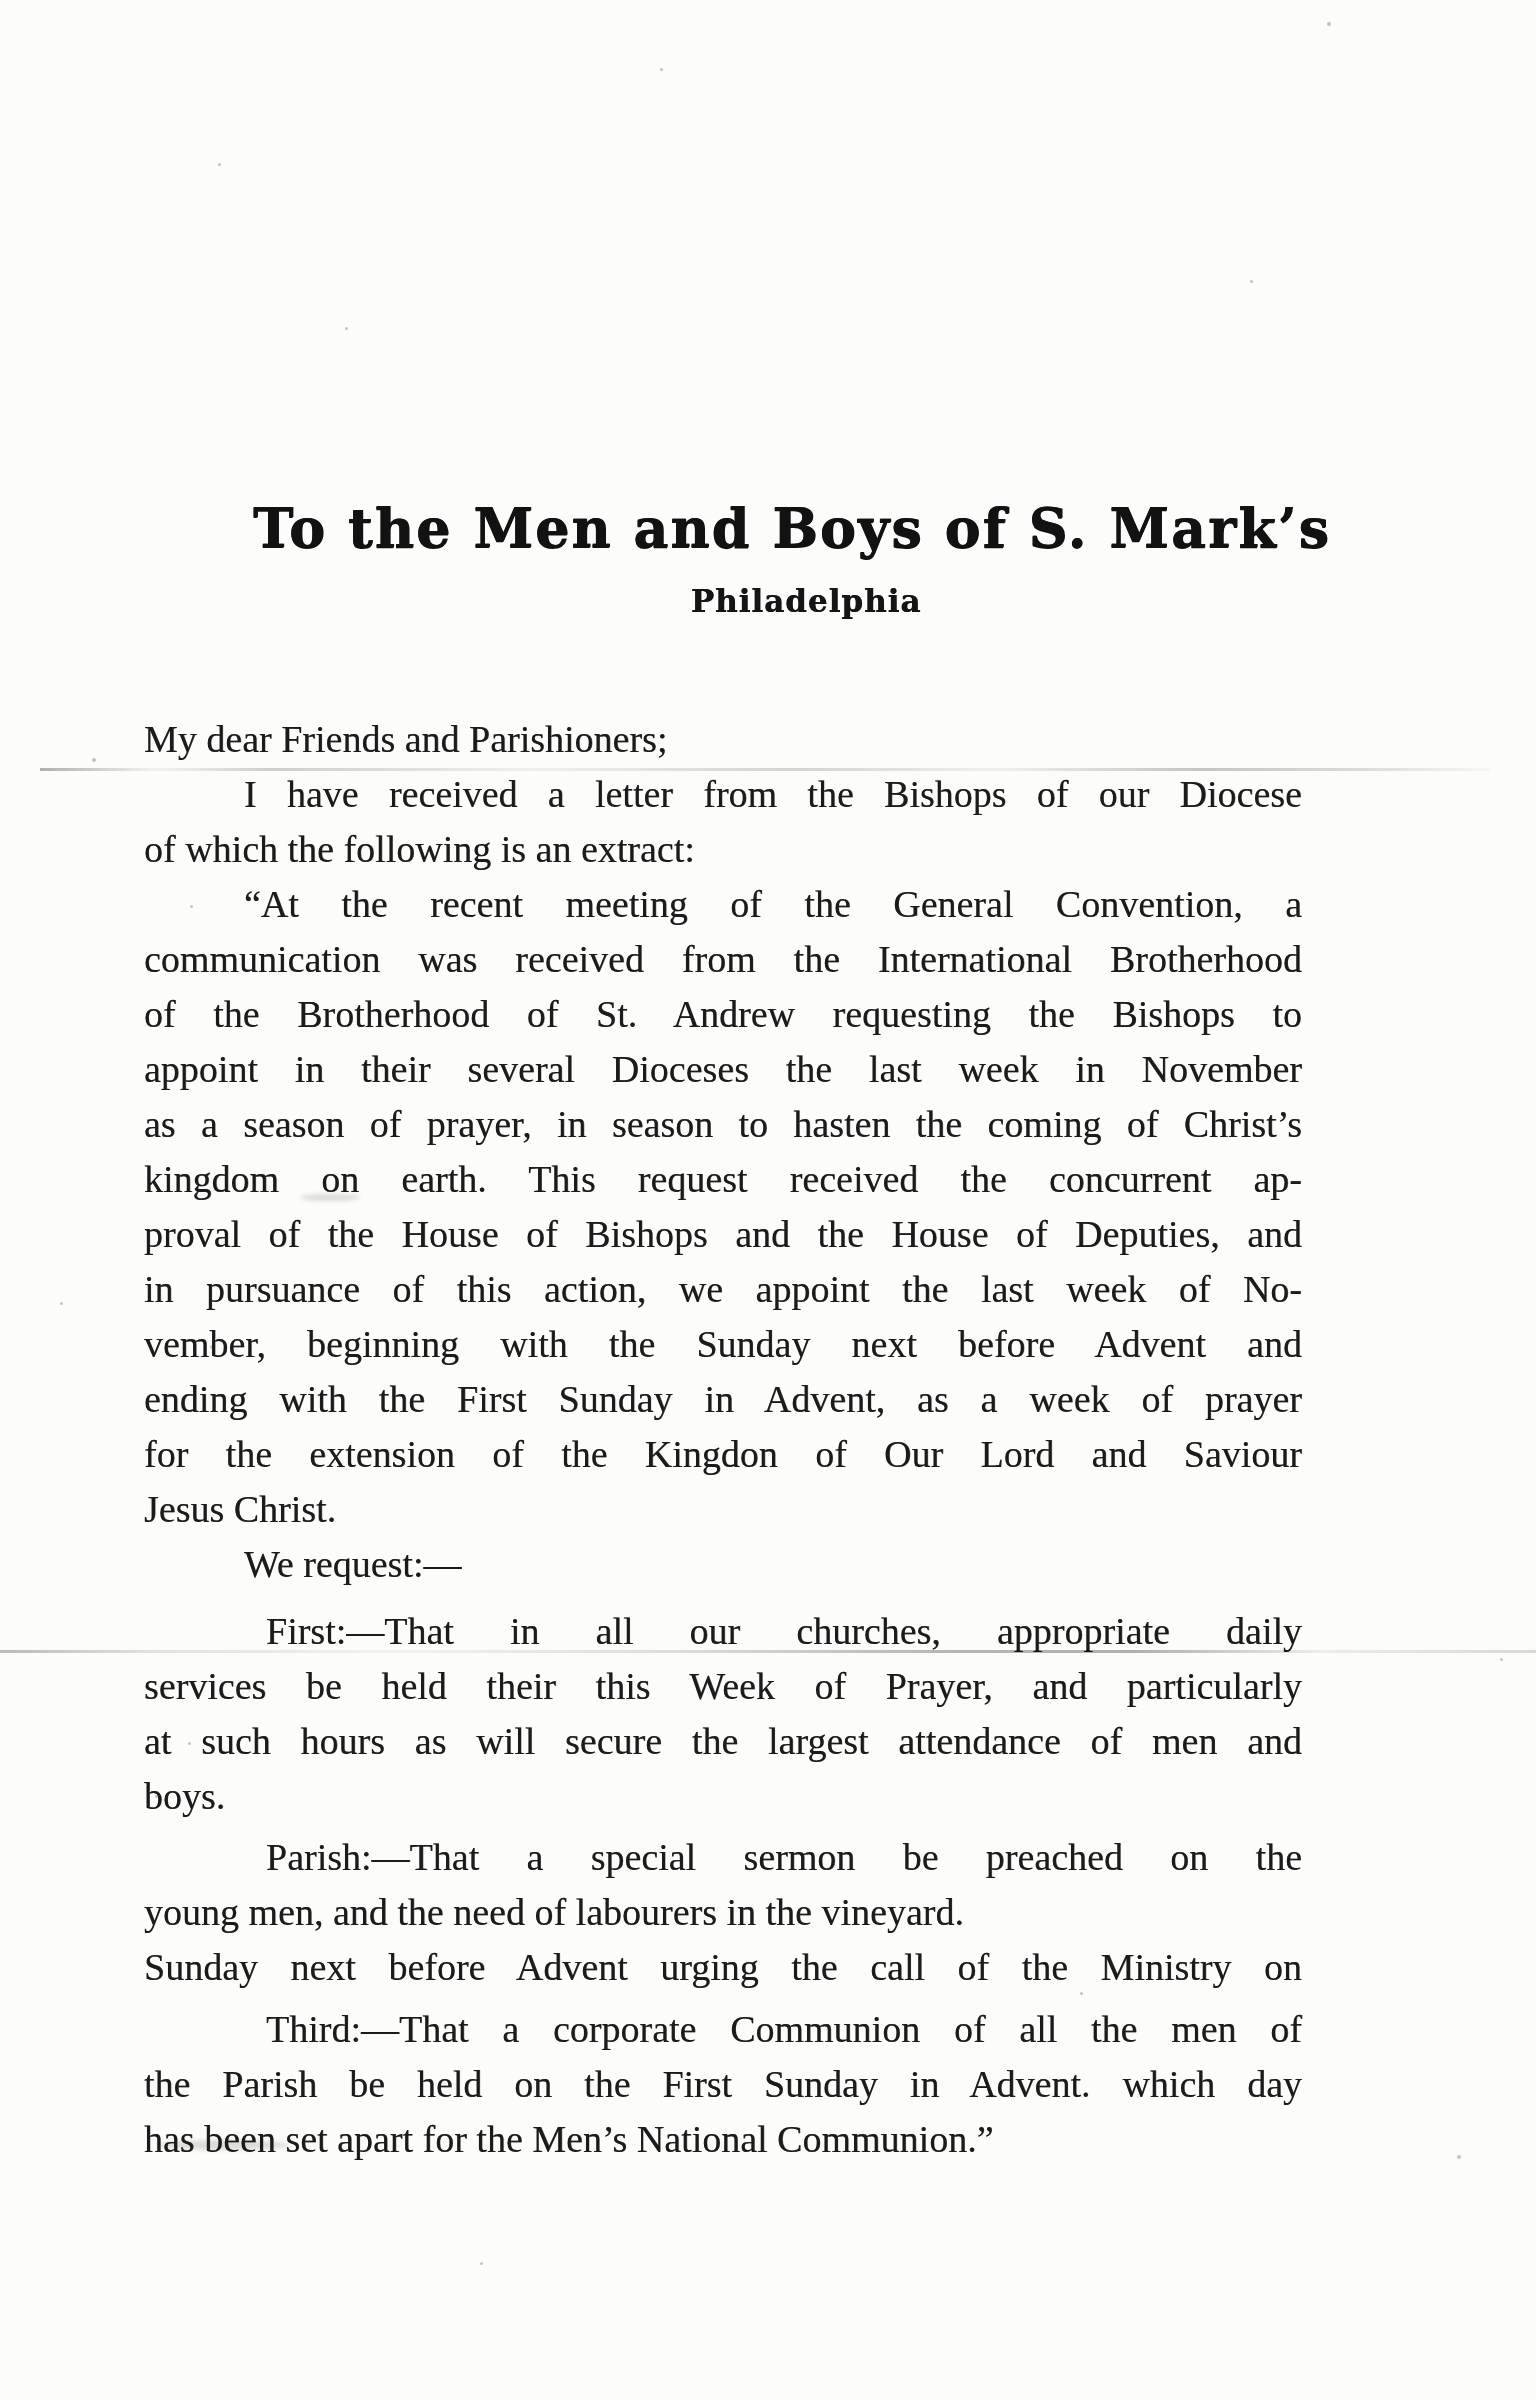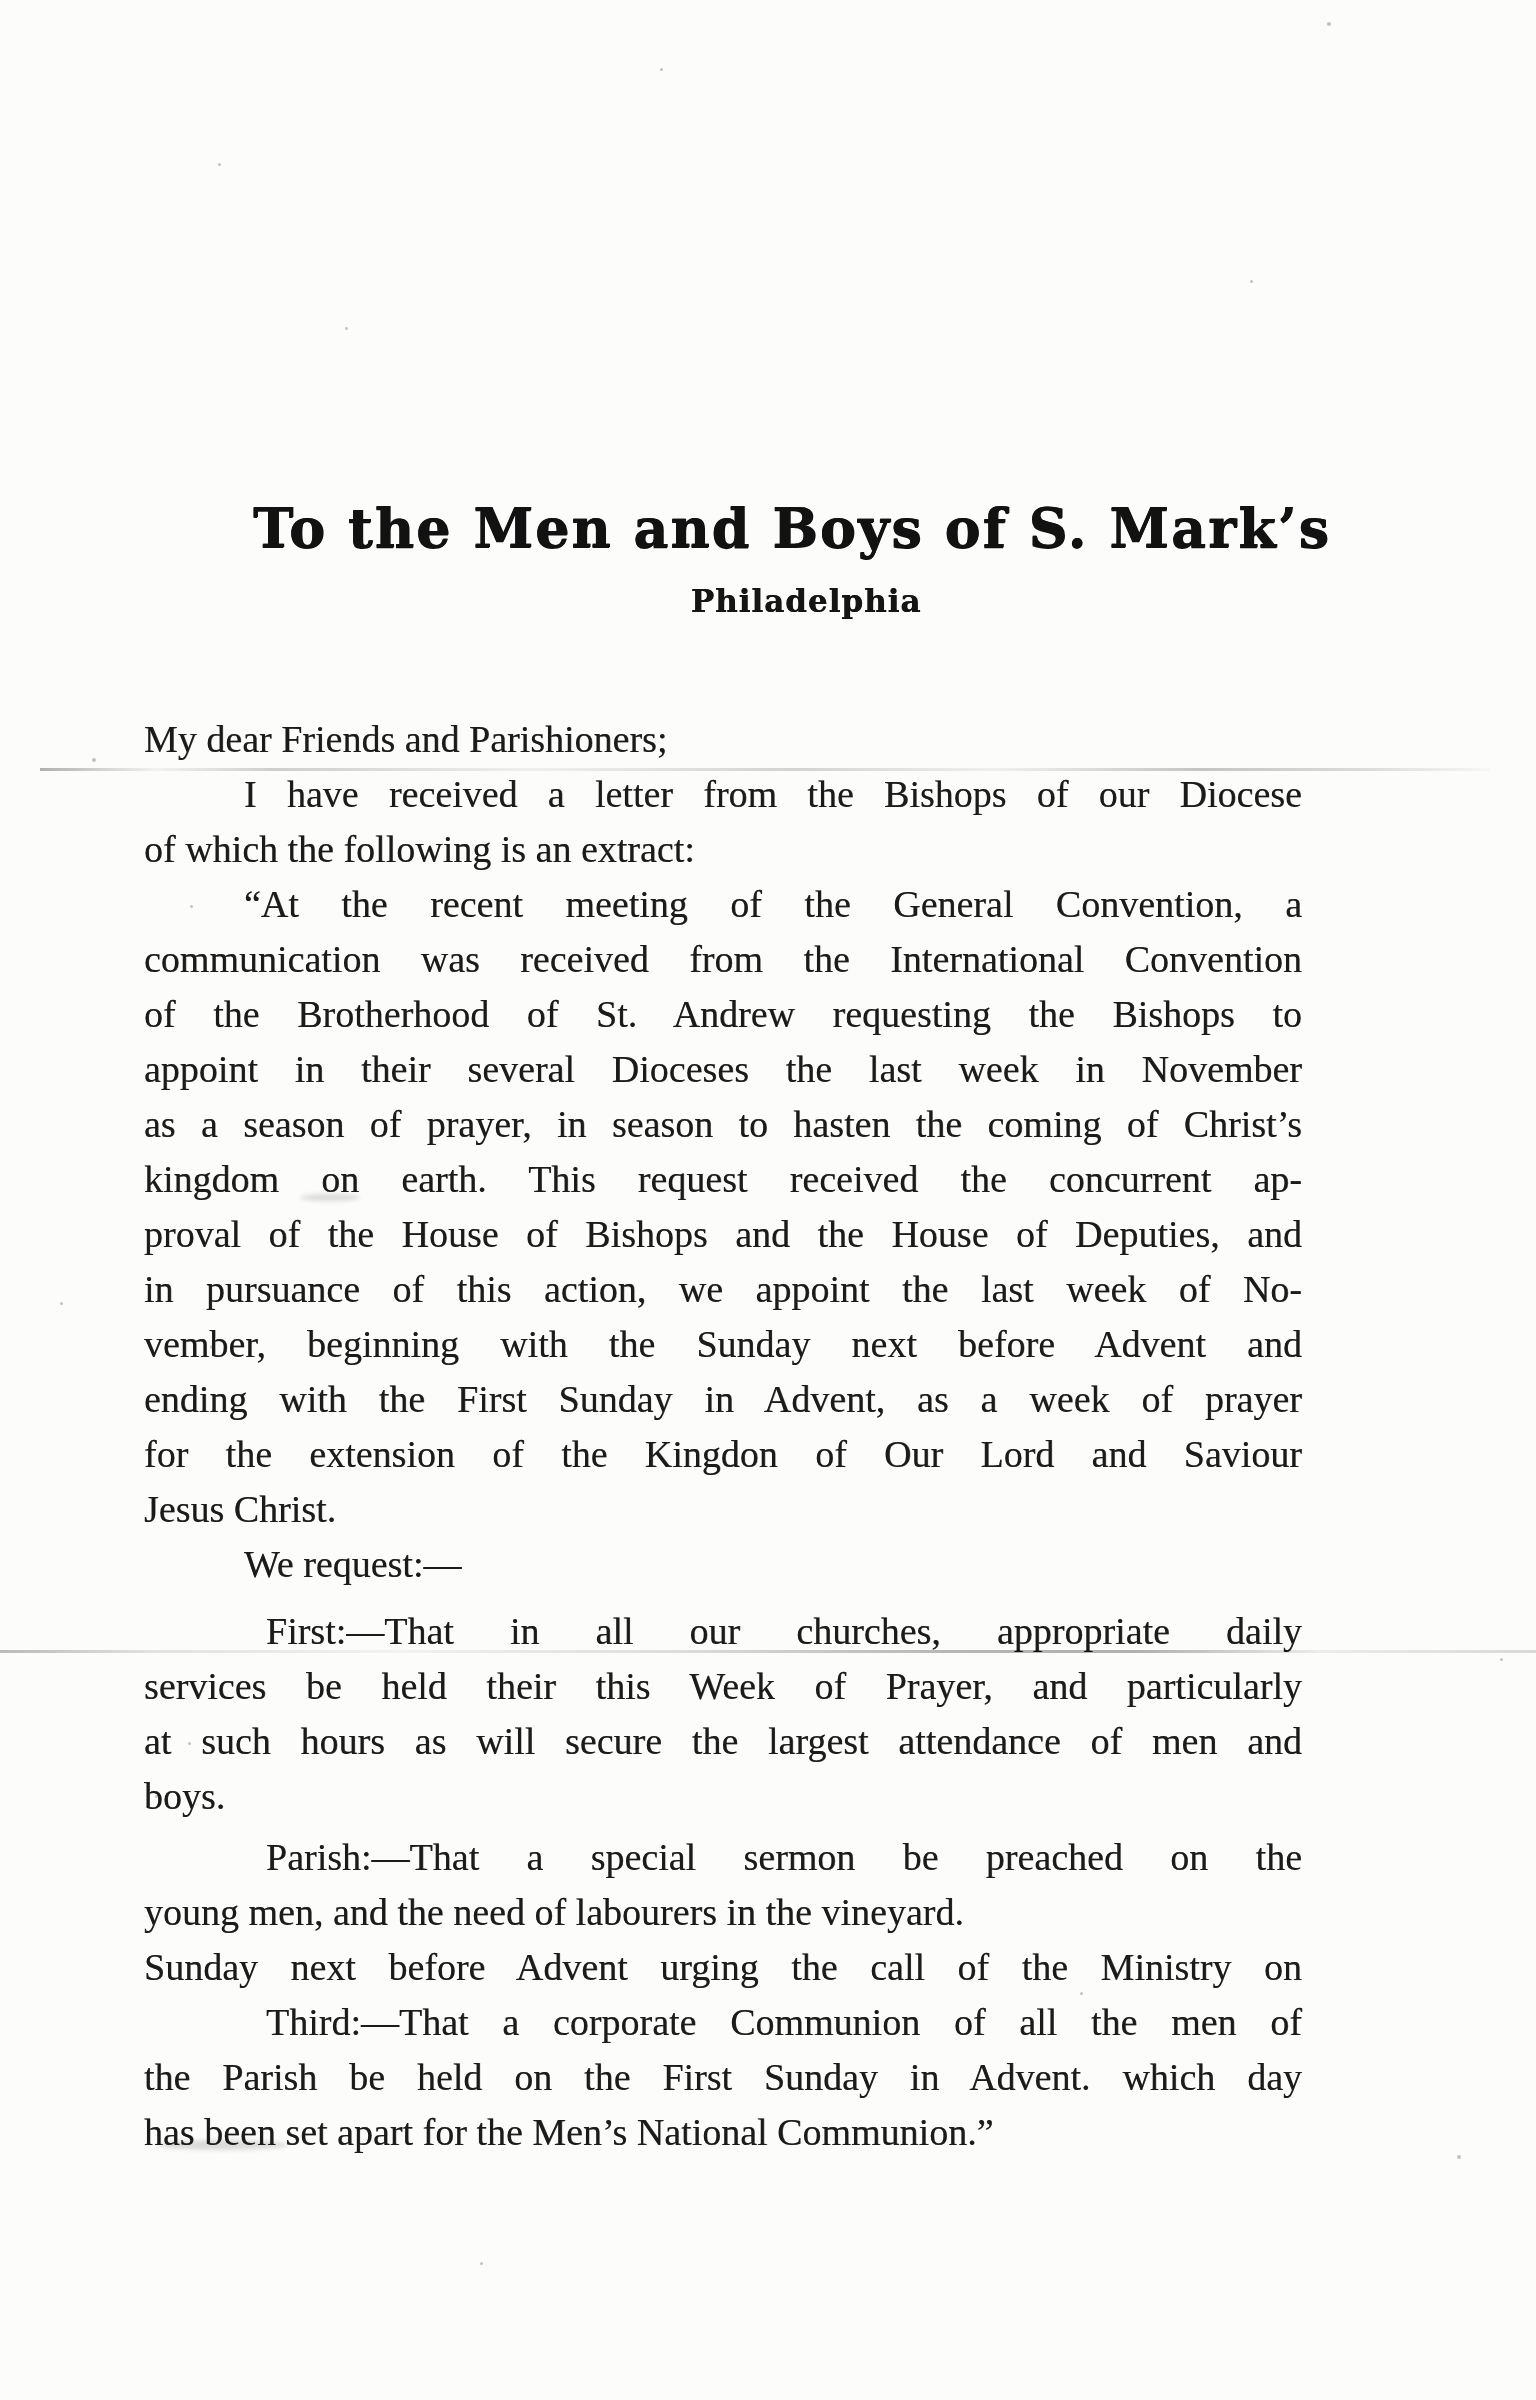--- a/index.html
+++ b/index.html
@@ -37,21 +37,21 @@
   
   .letter {
     position:absolute; left:144px; top:712px; width:1158px;
     font-size:38px; line-height:55px;
     color:#1b1b1b;
     text-shadow:0.35px 0 0 rgba(0,0,0,.55);
   }
   .line { text-align:left; white-space:normal; }
   .line.j { text-align:justify; text-align-last:justify; }
   .line.ind1 { padding-left:100px; }
-  .line.ind2 { padding-left:122px; }
+  .line.ind2 { padding-left:122px;margin-top:7px; }
   .line.gap12 { margin-top:12px; }
   .line.gap6 { margin-top:6px; }
   .lead { }
   
   .fold {
     position:absolute; height:3px; pointer-events:none;
     filter:blur(0.4px);
   }
   .fold1 {
     left:40px; top:768px; width:1450px;
@@ -86,21 +86,21 @@
 <div class="page">
 
   <div class="title">To the Men and Boys of S. Mark’s</div>
   <div class="subtitle">Philadelphia</div>
 
   <div class="letter">
       <div class="line">My dear Friends and Parishioners;</div>
       <div class="line j ind1">I have received a letter from the Bishops of our Diocese</div>
       <div class="line">of which the following is an extract:</div>
       <div class="line j ind1">“At the recent meeting of the General Convention, a</div>
-      <div class="line j">communication was received from the International Convention</div>
+      <div class="line j">communication was received from the International Brotherhood</div>
       <div class="line j">of the Brotherhood of St. Andrew requesting the Bishops to</div>
       <div class="line j">appoint in their several Dioceses the last week in November</div>
       <div class="line j">as a season of prayer, in season to hasten the coming of Christ’s</div>
       <div class="line j">kingdom on earth.  This request received the concurrent ap-</div>
       <div class="line j">proval of the House of Bishops and the House of Deputies, and</div>
       <div class="line j">in pursuance of this action, we appoint the last week of No-</div>
       <div class="line j">vember, beginning with the Sunday next before Advent and</div>
       <div class="line j">ending with the First Sunday in Advent, as a week of prayer</div>
       <div class="line j">for the extension of the Kingdon of Our Lord and Saviour</div>
       <div class="line">Jesus Christ.</div>

